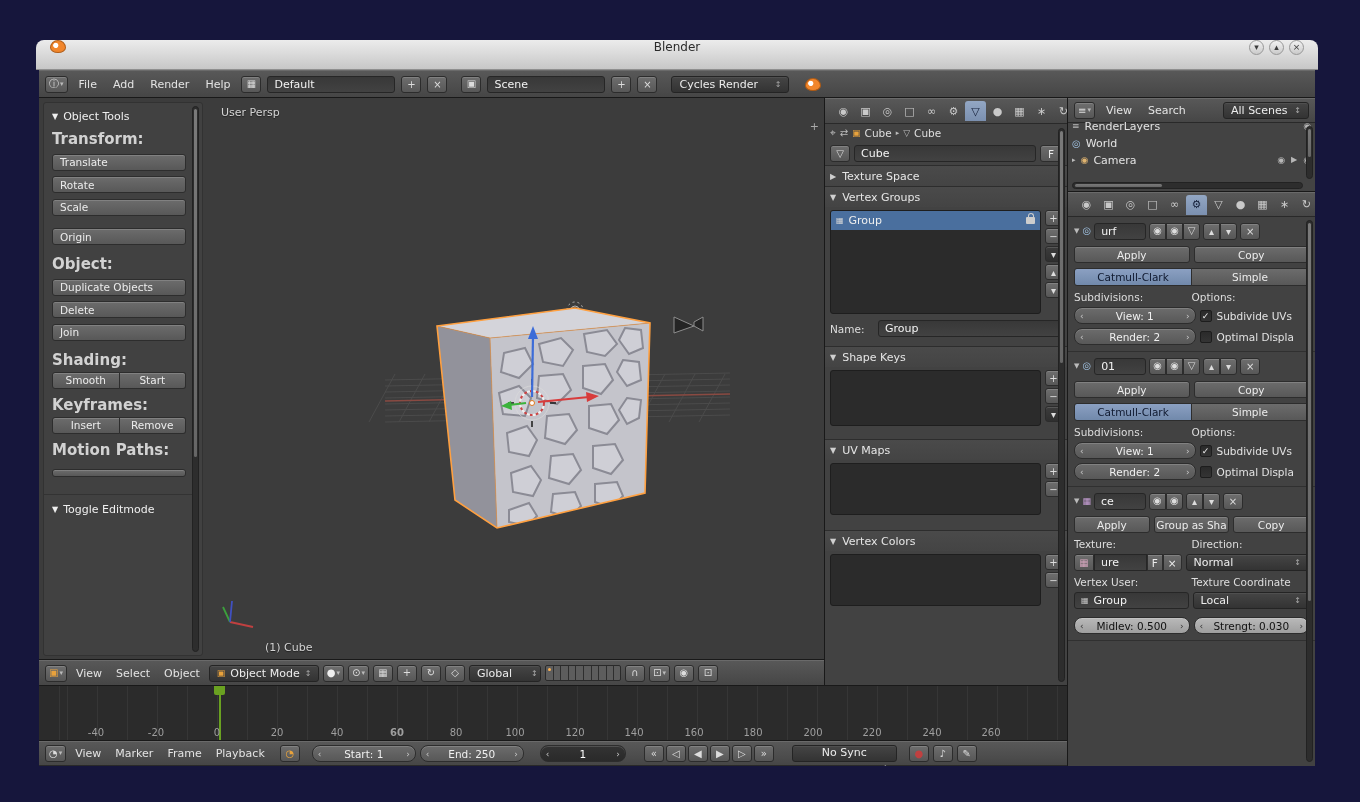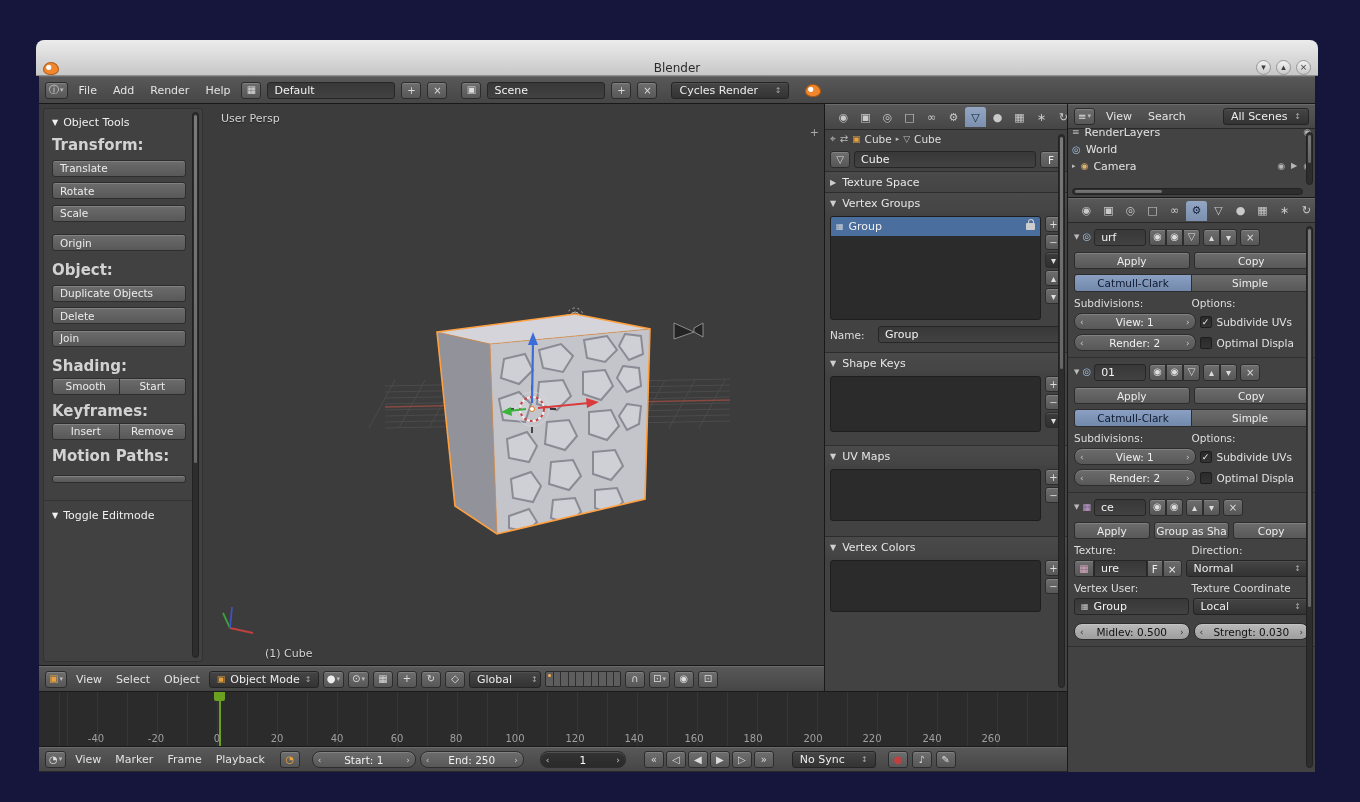--- a/index.html
+++ b/index.html
@@ -1,19 +1,19 @@
 <!DOCTYPE html>
 <html><head>
 <meta charset="utf-8">
 <style>
   *{margin:0;padding:0;box-sizing:border-box;}
   html,body{width:1360px;height:802px;overflow:hidden;}
   body{background:#16163c;font-family:"DejaVu Sans","Liberation Sans",sans-serif;position:relative;color:#ddd;-webkit-font-smoothing:antialiased;}
   .window{position:absolute;left:36px;top:40px;width:1282px;height:726px;background:#16163c;border-radius:9px 9px 5px 5px;}
-  .titlebar{height:36px;border-radius:8px 8px 0 0;background:linear-gradient(#ececec,#c7c7c7);display:flex;align-items:flex-end;padding:0 7px;position:relative;border-bottom:1px solid #8f8f8f;}
+  .titlebar{height:30px;border-radius:8px 8px 0 0;background:linear-gradient(#ececec,#c7c7c7);display:flex;align-items:flex-start;padding:0 14px;position:relative;border-bottom:1px solid #8f8f8f;}
   .wtitle{position:absolute;left:0;right:0;text-align:center;font-size:12px;color:#2b2b2b;}
   .winbtns{margin-left:auto;display:flex;z-index:2;}
   .wbtn{width:15px;height:15px;border-radius:50%;background:linear-gradient(#f2f2f2,#cacaca);border:1px solid #979797;font-size:9px;line-height:13px;text-align:center;color:#3c3c3c;margin-left:5px;cursor:default;}
   .blogo{width:16px;height:13px;border-radius:50% 50% 50% 50%/60% 60% 40% 40%;background:radial-gradient(circle at 34% 40%,#fff 0 2.2px,#f1862c 3px 100%);border:1px solid #b25c14;z-index:2;}
   .content{position:relative;margin:0 3px;width:1276px;height:696px;background:#1f1f1f;overflow:hidden;}
   .ed{position:absolute;box-shadow:0 0 0 1px #191919;}
   .eh{background:linear-gradient(#585858,#464646);border-top:1px solid #6a6a6a;border-bottom:1px solid #292929;display:flex;align-items:center;gap:6px;padding:0 6px;color:#dcdcdc;font-size:11px;}
   .m{padding:0 5px;font-size:11px;color:#e3e3e3;cursor:default;white-space:nowrap;}
   .ib{display:inline-flex;align-items:center;justify-content:center;min-width:20px;height:17px;border-radius:3px;background:linear-gradient(#6e6e6e,#575757);border:1px solid #2c2c2c;color:#ddd;font-size:10px;gap:1px;padding:0 3px;box-shadow:inset 0 1px 0 rgba(255,255,255,.14);white-space:nowrap;}
   .ig{font-size:10px;line-height:1;}
@@ -699,21 +699,21 @@
     </div>
 
     <div class="ed" style="left:0;top:616px;width:1028px;height:55px;background:#2b2b2b;background-image:repeating-linear-gradient(90deg,rgba(255,255,255,0.05) 0 1px,transparent 1px 30px);background-position-x:28px;overflow:hidden;">
       <div style="position:absolute;left:180px;top:0;bottom:0;width:2px;background:#6aa121;"></div>
       <div style="position:absolute;left:175px;top:0;width:11px;height:9px;background:#6aa121;border-radius:0 0 2px 2px;"></div>
       <span class="tick" style="left:57px;">-40</span>
       <span class="tick" style="left:117px;">-20</span>
       <span class="tick" style="left:178px;">0</span>
       <span class="tick" style="left:238px;">20</span>
       <span class="tick" style="left:298px;">40</span>
-      <span class="tick" style="left:358px;">60</span>
+      <span class="tick" style="left:358px;font-weight:bold;">60</span>
       <span class="tick" style="left:417px;">80</span>
       <span class="tick" style="left:476px;">100</span>
       <span class="tick" style="left:536px;">120</span>
       <span class="tick" style="left:595px;">140</span>
       <span class="tick" style="left:655px;">160</span>
       <span class="tick" style="left:714px;">180</span>
       <span class="tick" style="left:774px;">200</span>
       <span class="tick" style="left:833px;">220</span>
       <span class="tick" style="left:893px;">240</span>
       <span class="tick" style="left:952px;">260</span>
@@ -747,21 +747,21 @@
         <span class="a">›</span>
       </span>
       <span style="display:flex;gap:2px;margin-left:14px;">
         <span class="ib">«</span>
         <span class="ib">◁</span>
         <span class="ib">◀</span>
         <span class="ib">▶</span>
         <span class="ib">▷</span>
         <span class="ib">»</span>
       </span>
-      <span class="dd" style="width:84px;margin-left:14px;">
+      <span class="dd" style="width:105px;margin-left:14px;flex-direction:column;">
         <span>No Sync</span>
         <span class="ar">↕</span>
       </span>
       <span class="ib" style="margin-left:8px;">
           <span class="ig" style="color:#c04040;">●</span>
         </span>
       <span class="ib">
           <span class="ig">♪</span>
         </span>
       <span class="ib">

